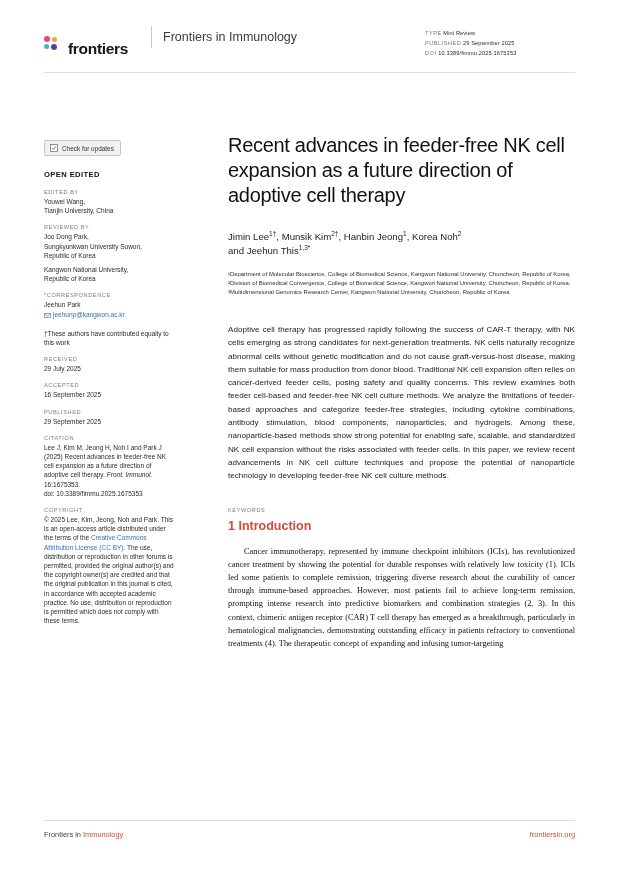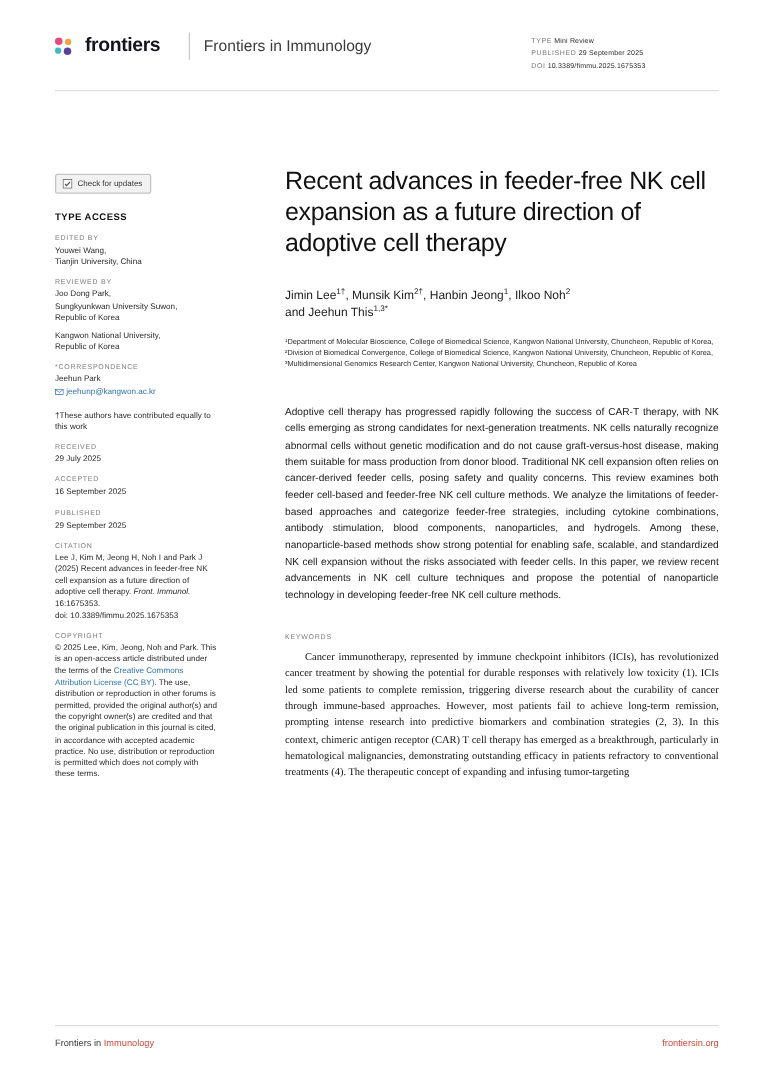--- a/index.html
+++ b/index.html
@@ -45,20 +45,21 @@
   }
   .bm1 { width: 6px; height: 6px; left: 0px;  top: 0px;  background: #e8467c; }
   .bm2 { width: 5px; height: 5px; left: 8px;  top: 1px;  background: #f1a33b; }
   .bm3 { width: 5px; height: 5px; left: 0px;  top: 8px;  background: #3dbbc4; }
   .bm4 { width: 6px; height: 6px; left: 7px;  top: 8px;  background: #5b3fa0; }
   .brand-name {
     font-size: 15.5px;
     font-weight: bold;
     letter-spacing: -0.3px;
     color: #15141a;
+    margin-top: 12px;
   }
   .brand-divider {
     position: absolute;
     left: 107px; top: -2px;
     width: 1px; height: 22px;
     background: #c9c9c9;
   }
   .journal-name {
     position: absolute;
     left: 119px; top: 2px;
@@ -278,21 +279,21 @@
     <div class="check-updates">
       <span>
         <svg width="8" height="8" viewBox="0 0 8 8">
           <rect x="0.5" y="0.5" width="7" height="7" fill="#ffffff" stroke="#666" stroke-width="0.7"></rect>
           <path d="M2 4.2 L3.3 5.5 L6 2.6" fill="none" stroke="#555" stroke-width="0.9"></path>
         </svg>
       </span>
       <span>Check for updates</span>
     </div>
 
-    <div class="oa">TYPE ACCESS</div>
+    <div class="oa">OPEN EDITED</div>
 
     <div class="sec">
       <div class="lbl">EDITED BY</div>
       <p>Youwei Wang,</p>
       <p>Tianjin University, China</p>
     </div>
 
     <div class="sec">
       <div class="lbl">REVIEWED BY</div>
       <p>Joo Dong Park,</p>
@@ -343,30 +344,31 @@
       <div class="lbl">COPYRIGHT</div>
       <p><span>© 2025 Lee, Kim, Jeong, Noh and Park. This is an open-access article distributed under the terms of the </span><a class="link" href="#">Creative Commons Attribution License (CC BY)</a><span>. The use, distribution or reproduction in other forums is permitted, provided the original author(s) and the copyright owner(s) are credited and that the original publication in this journal is cited, in accordance with accepted academic practice. No use, distribution or reproduction is permitted which does not comply with these terms.</span></p>
     </div>
   </div>
 
   <div class="rightcol">
 
     <h1 class="title">Recent advances in feeder-free NK cell expansion as a future direction of adoptive cell therapy</h1>
 
     <div class="authors">
-      <span>Jimin Lee</span><sup>1†</sup><span>, Munsik Kim</span><sup>2†</sup><span>, Hanbin Jeong</span><sup>1</sup><span>, Ilkoo Noh</span><sup>2</sup><br>
+      <span>Jimin Lee</span><sup>1†</sup><span>, Munsik Kim</span><sup>2†</sup><span>, Hanbin Jeong</span><sup>1</sup><span>, Korea Noh</span><sup>2</sup><br>
       <span>and Jeehun This</span><sup>1,3*</sup>
     </div>
 
     <div class="affil">¹Department of Molecular Bioscience, College of Biomedical Science, Kangwon National University, Chuncheon, Republic of Korea, ²Division of Biomedical Convergence, College of Biomedical Science, Kangwon National University, Chuncheon, Republic of Korea, ³Multidimensional Genomics Research Center, Kangwon National University, Chuncheon, Republic of Korea</div>
 
     <div class="abstract">Adoptive cell therapy has progressed rapidly following the success of CAR-T therapy, with NK cells emerging as strong candidates for next-generation treatments. NK cells naturally recognize abnormal cells without genetic modification and do not cause graft-versus-host disease, making them suitable for mass production from donor blood. Traditional NK cell expansion often relies on cancer-derived feeder cells, posing safety and quality concerns. This review examines both feeder cell-based and feeder-free NK cell culture methods. We analyze the limitations of feeder-based approaches and categorize feeder-free strategies, including cytokine combinations, antibody stimulation, blood components, nanoparticles, and hydrogels. Among these, nanoparticle-based methods show strong potential for enabling safe, scalable, and standardized NK cell expansion without the risks associated with feeder cells. In this paper, we review recent advancements in NK cell culture techniques and propose the potential of nanoparticle technology in developing feeder-free NK cell culture methods.</div>
 
     <div class="kw-label">KEYWORDS</div>
 
+    <h2 class="section-title">1 Introduction</h2>
     <div class="body-text">Cancer immunotherapy, represented by immune checkpoint inhibitors (ICIs), has revolutionized cancer treatment by showing the potential for durable responses with relatively low toxicity (1). ICIs led some patients to complete remission, triggering diverse research about the curability of cancer through immune-based approaches. However, most patients fail to achieve long-term remission, prompting intense research into predictive biomarkers and combination strategies (2, 3). In this context, chimeric antigen receptor (CAR) T cell therapy has emerged as a breakthrough, particularly in hematological malignancies, demonstrating outstanding efficacy in patients refractory to conventional treatments (4). The therapeutic concept of expanding and infusing tumor-targeting</div>
   </div>
 
   <div class="footer-rule"></div>
   <div class="footer">
     <div class="f-left"><span>Frontiers in </span><span class="accent">Immunology</span></div>
     <div class="f-right">frontiersin.org</div>
   </div>
 
 </div>

